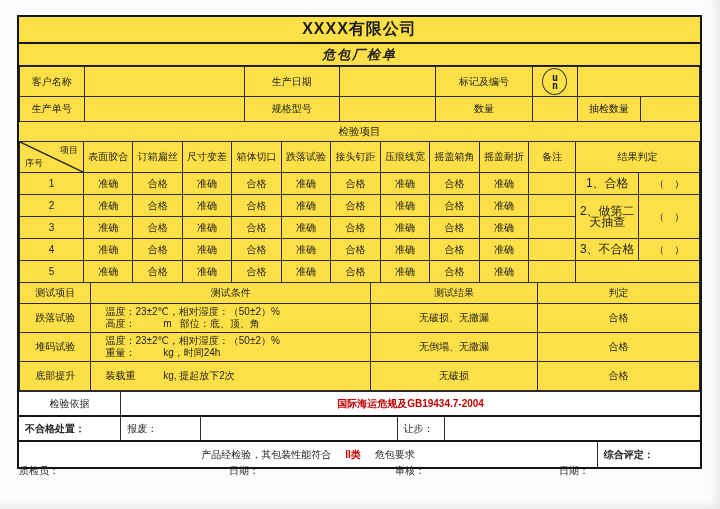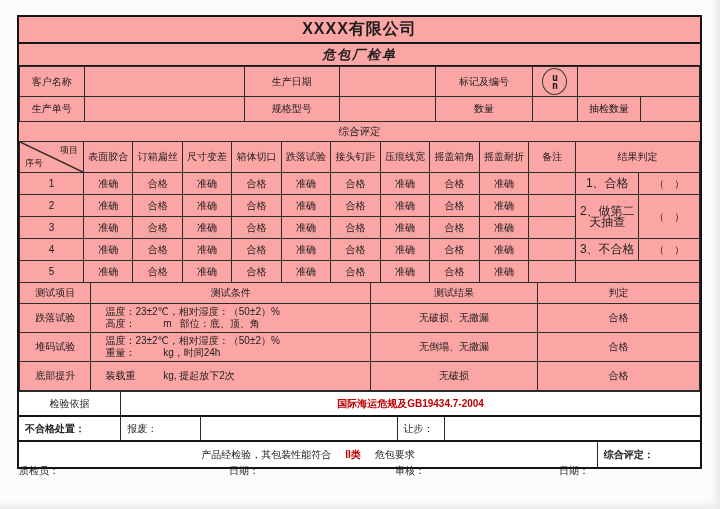--- a/index.html
+++ b/index.html
@@ -4,21 +4,21 @@
 <style>
   html,body { margin:0; padding:0; background:#ffffff; }
   .page {
     position:relative; width:720px; height:509px; background:#fcfcfb;
     font-family:"Liberation Sans","DejaVu Sans",sans-serif; color:#1c1c1c;
     box-shadow: inset -5px -4px 6px rgba(0,0,0,0.07);
     overflow:hidden;
   }
   .sheet {
     position:absolute; left:17px; top:15px; width:685px;
-    border:2px solid #151515; background:#fca5a5; box-sizing:border-box;
+    border:2px solid #151515; background:#fde047; box-sizing:border-box;
   }
   .title-row { height:25px; border-bottom:2px solid #151515; display:flex; align-items:center; justify-content:center; font-size:16px; font-weight:bold; letter-spacing:1px; }
   .subtitle-row { height:21px; border-bottom:2px solid #151515; display:flex; align-items:center; justify-content:center; font-size:13px; font-weight:bold; letter-spacing:2px;font-style:italic; }
   table { border-collapse:collapse; width:100%; table-layout:fixed; margin-top:-1px; }
   td, th { border:1px solid #2b2b2b; font-size:10px; font-weight:normal; text-align:center; padding:1px 1px; overflow:hidden; }
   table.info td { height:22px;margin-left:28px; }
   .band { height:19px; border-bottom:1px solid #2b2b2b; display:flex; align-items:center; justify-content:center; font-size:10.5px; }
   table.insp th { height:28px; position:relative; }
   table.insp td { height:19px; }
   .diag { padding:0;text-decoration:underline; }
@@ -87,21 +87,21 @@
         <td>规格型号</td>
         <td></td>
         <td>数量</td>
         <td></td>
         <td>抽检数量</td>
         <td></td>
       </tr>
     </tbody>
       </table>
 
-    <div class="band">综合评定</div>
+    <div class="band">检验项目</div>
 
     <table class="insp">
       <colgroup>
         <col style="width:9.4%">
         <col style="width:7.28%">
           <col style="width:7.28%">
           <col style="width:7.28%">
           <col style="width:7.28%">
         <col style="width:7.28%">
           <col style="width:7.28%">

